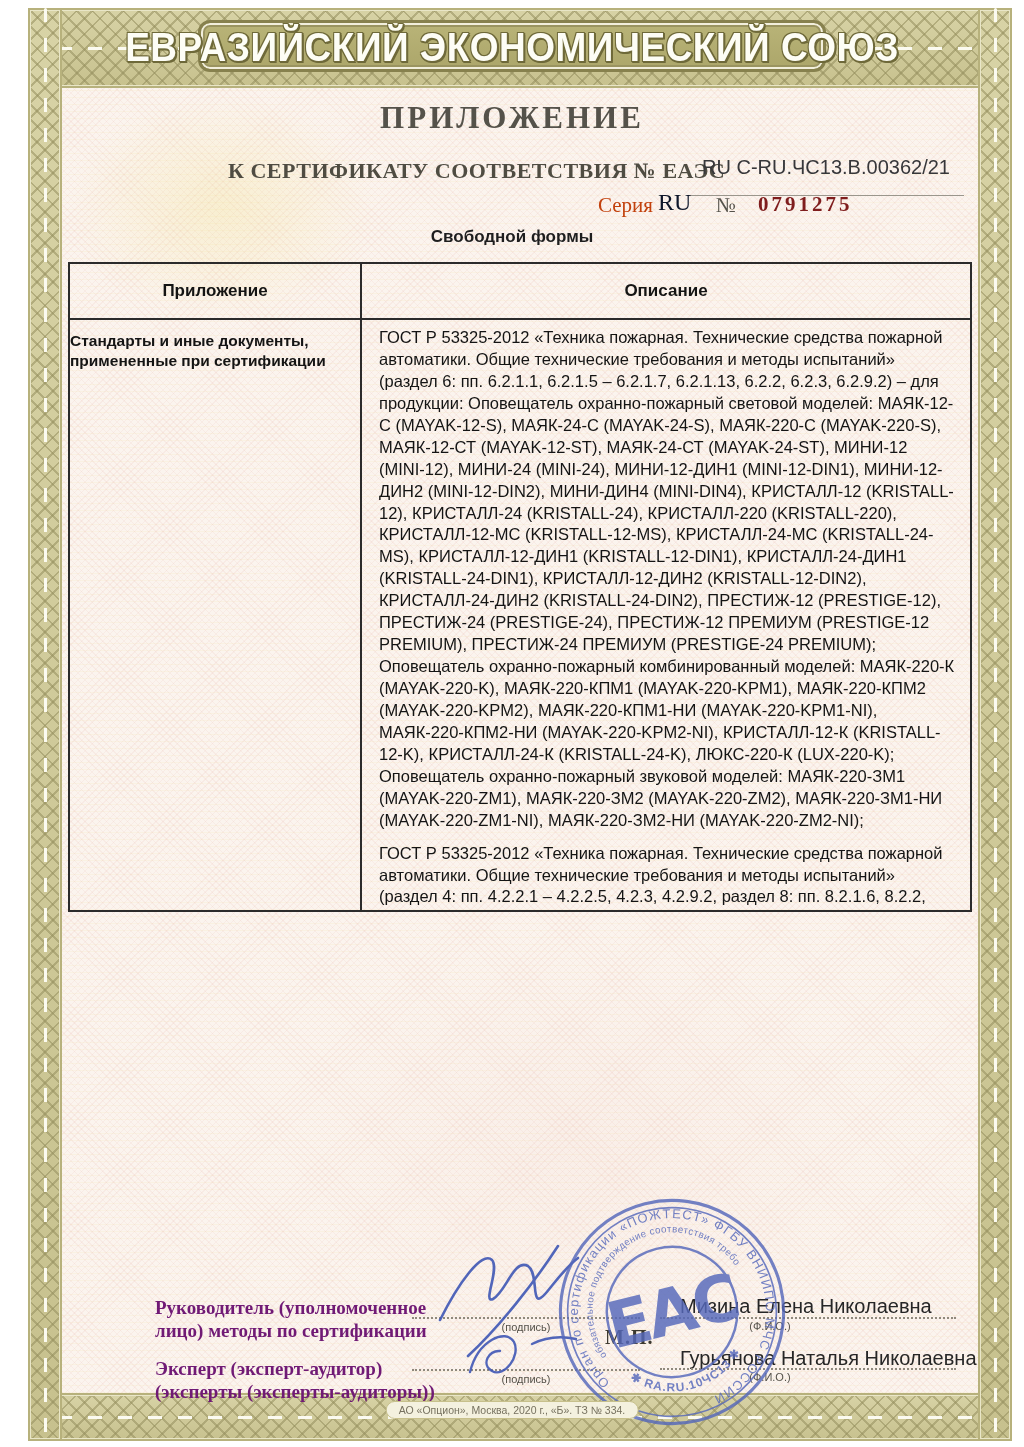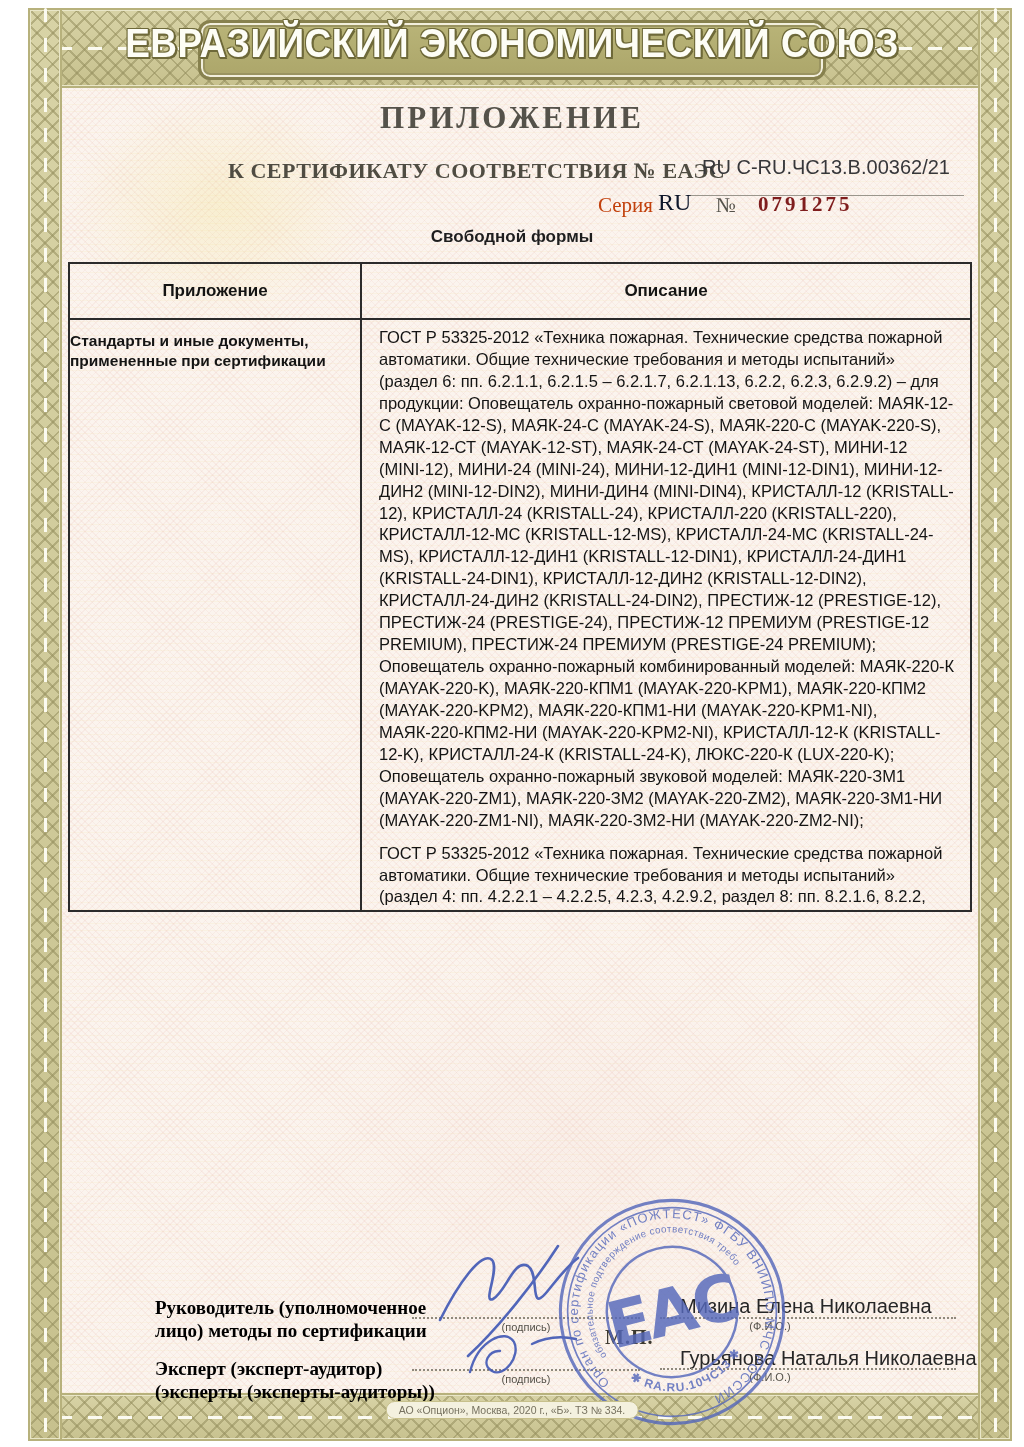--- a/index.html
+++ b/index.html
@@ -36,25 +36,25 @@
       radial-gradient(220px 160px at 160px 120px, rgba(242,226,140,.30), rgba(242,226,140,0) 70%),
       radial-gradient(420px 300px at 520px 1060px, rgba(235,190,180,.10), rgba(235,190,180,0) 70%),
       repeating-linear-gradient(45deg, rgba(228,170,160,.12) 0 1px, rgba(0,0,0,0) 1px 5px),
       repeating-linear-gradient(-45deg, rgba(228,170,160,.12) 0 1px, rgba(0,0,0,0) 1px 5px),
       repeating-linear-gradient(0deg, rgba(236,214,120,.10) 0 1px, rgba(0,0,0,0) 1px 7px),
       #fbf4ee;
   }
   
   .banner{
     position:absolute;left:50%;top:20px;transform:translateX(-50%);
-    width:628px;height:60px;box-sizing:border-box;
+    width:628px;height:52px;box-sizing:border-box;
     background:linear-gradient(#b9b478,#aca66a);
     border:3px solid #87814e;border-radius:12px;
     box-shadow: inset 0 0 0 2px #f2efdc, inset 0 0 0 4px #9a9460;
-    display:flex;align-items:flex-start;justify-content:center;
+    display:flex;align-items:flex-end;justify-content:center;
   }
   .banner-text{
     font-family:"Liberation Sans",sans-serif;font-weight:bold;font-size:37px;
     color:#fdfdf5;letter-spacing:0.5px;transform:scaleY(1.08);white-space:nowrap;
     text-shadow:2px 2px 0 #6e6939,-1px -1px 0 #6e6939,1px -1px 0 #6e6939,-1px 1px 0 #6e6939,2px 0 0 #6e6939,0 2px 0 #6e6939;
   }
   
   .doc-title{
     position:absolute;left:0;top:100px;width:100%;text-align:center;
     font-family:"Liberation Serif",serif;font-weight:bold;font-size:31px;
@@ -87,21 +87,21 @@
   .t-body{display:flex;flex:1 1 auto;overflow:hidden;}
   .col1{width:292px;box-sizing:border-box;border-right:2px solid #2b2b2b;flex:0 0 auto;}
   .col2{flex:1 1 auto;box-sizing:border-box;}
   .th{display:flex;align-items:center;justify-content:center;font-weight:bold;font-size:17px;color:#141414;}
   .cell1{padding:11px 0;font-weight:bold;font-size:15.5px;line-height:1.32;color:#141414;}
   .cell2{padding:7px 14px 0 13px;font-size:16.5px;line-height:1.33;color:#141414;}
   .cell2 p{margin:0 0 11px 4px;}
   
   .sig-label{
     position:absolute;font-family:"Liberation Serif",serif;font-weight:600;
-    font-size:19px;line-height:1.22;color:#000000;
+    font-size:19px;line-height:1.22;color:#701a75;
   }
   .dotline{position:absolute;border-bottom:2px dotted #8f897c;height:1px;}
   .small-caption{position:absolute;font-size:11px;color:#55524a;text-align:center;}
   .person-name{position:absolute;font-size:20px;color:#262626;white-space:nowrap;}
   .mp-label{position:absolute;left:605px;top:1318px;font-family:"Liberation Serif",serif;font-weight:bold;font-size:20px;letter-spacing:1px;color:#3c392f;margin-top:8px;}
   
   .stamp{position:absolute;left:548px;top:1188px;width:248px;height:248px;opacity:.82;transform:rotate(-14deg);}
   .handsig{position:absolute;}
   
   .imprint{

